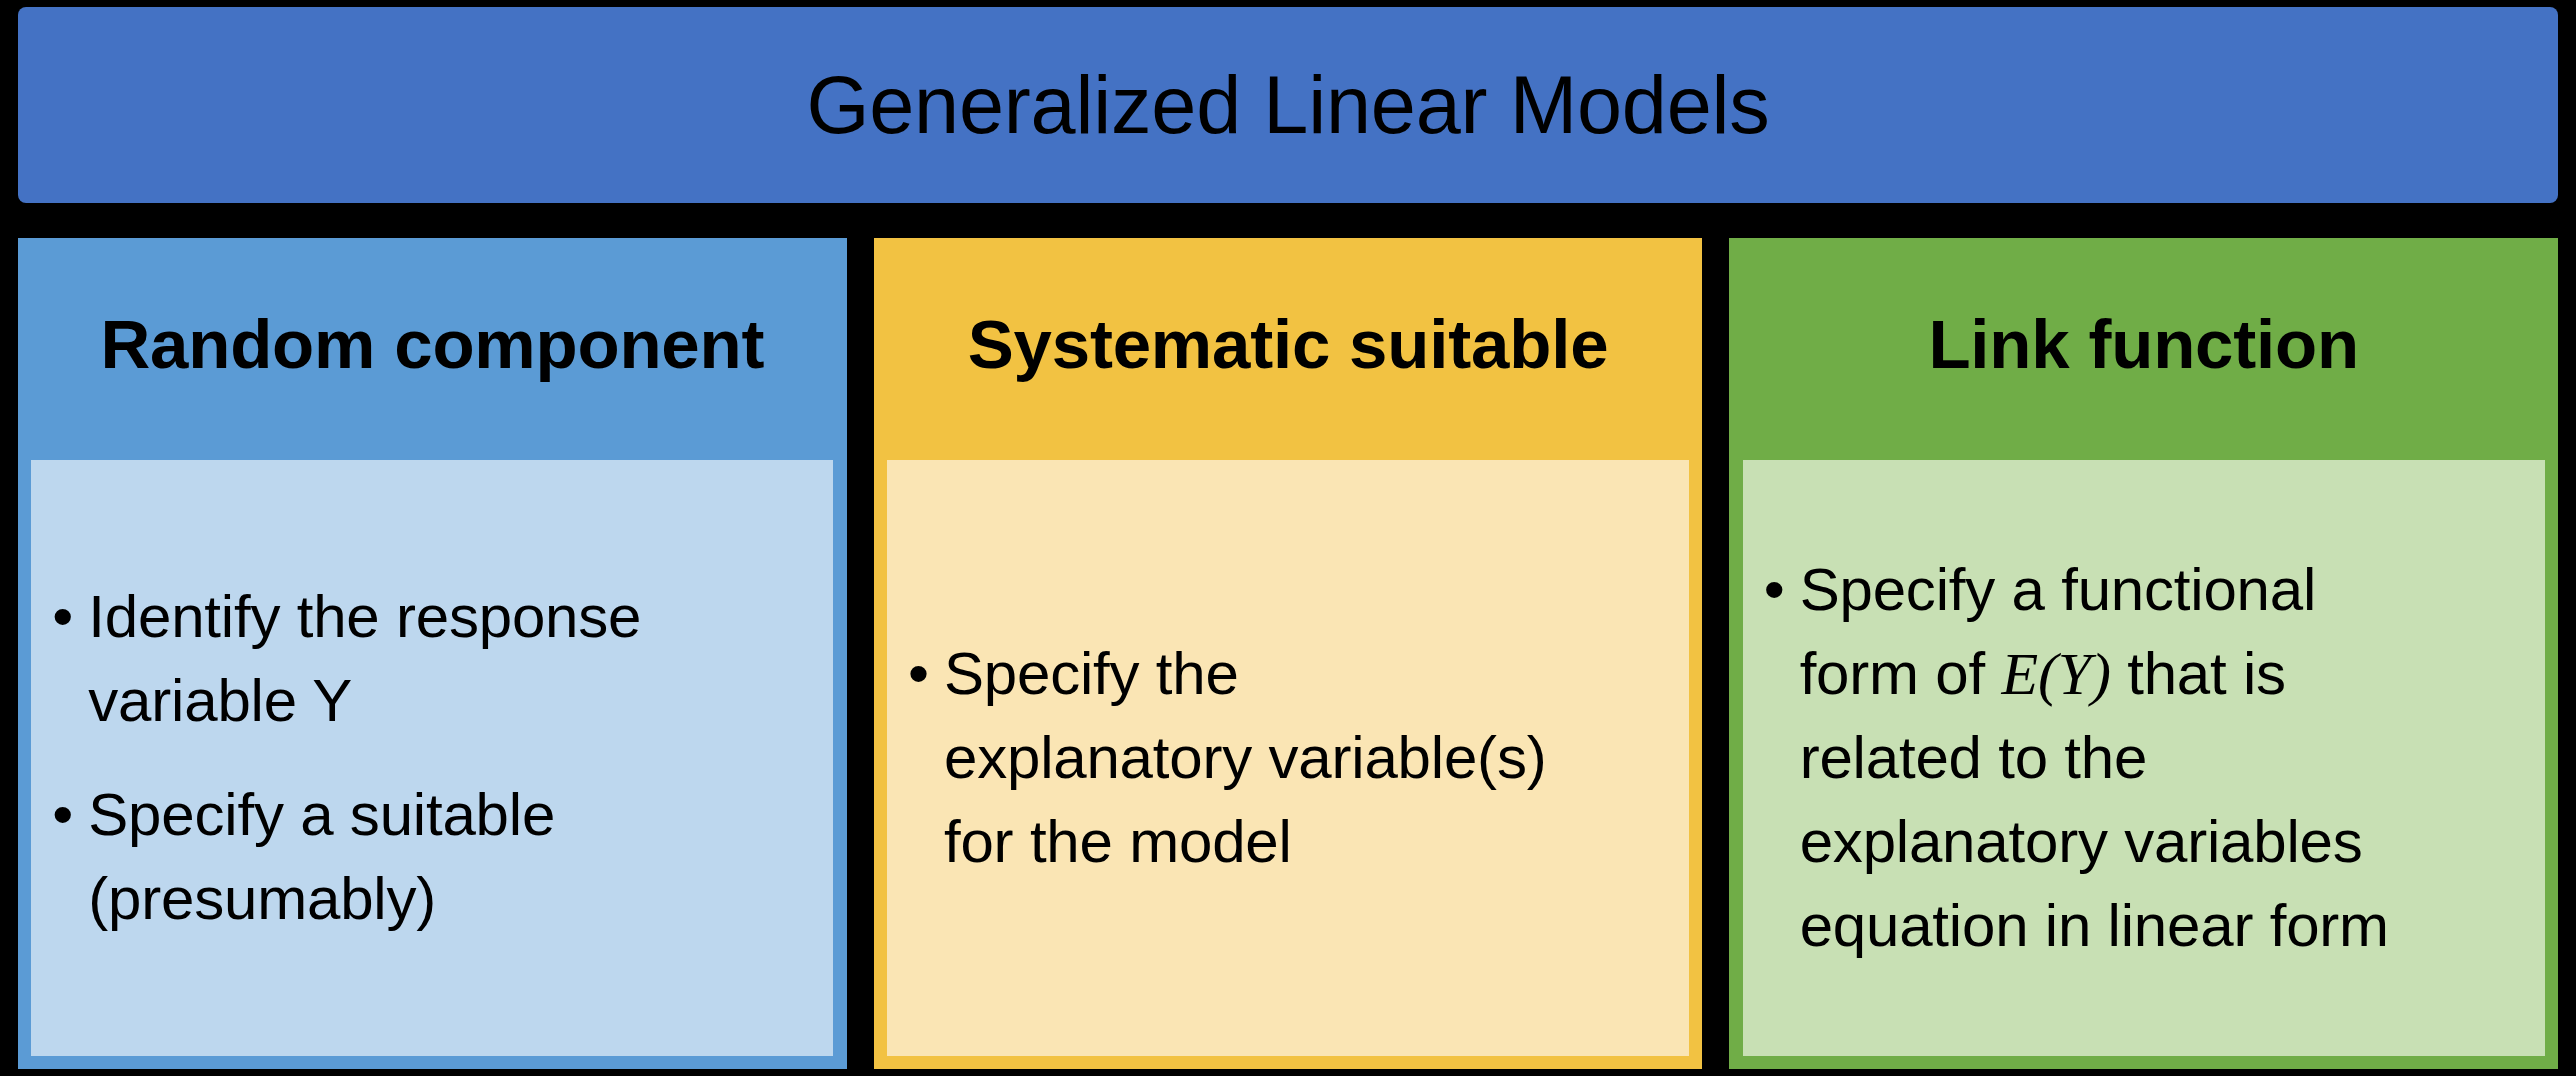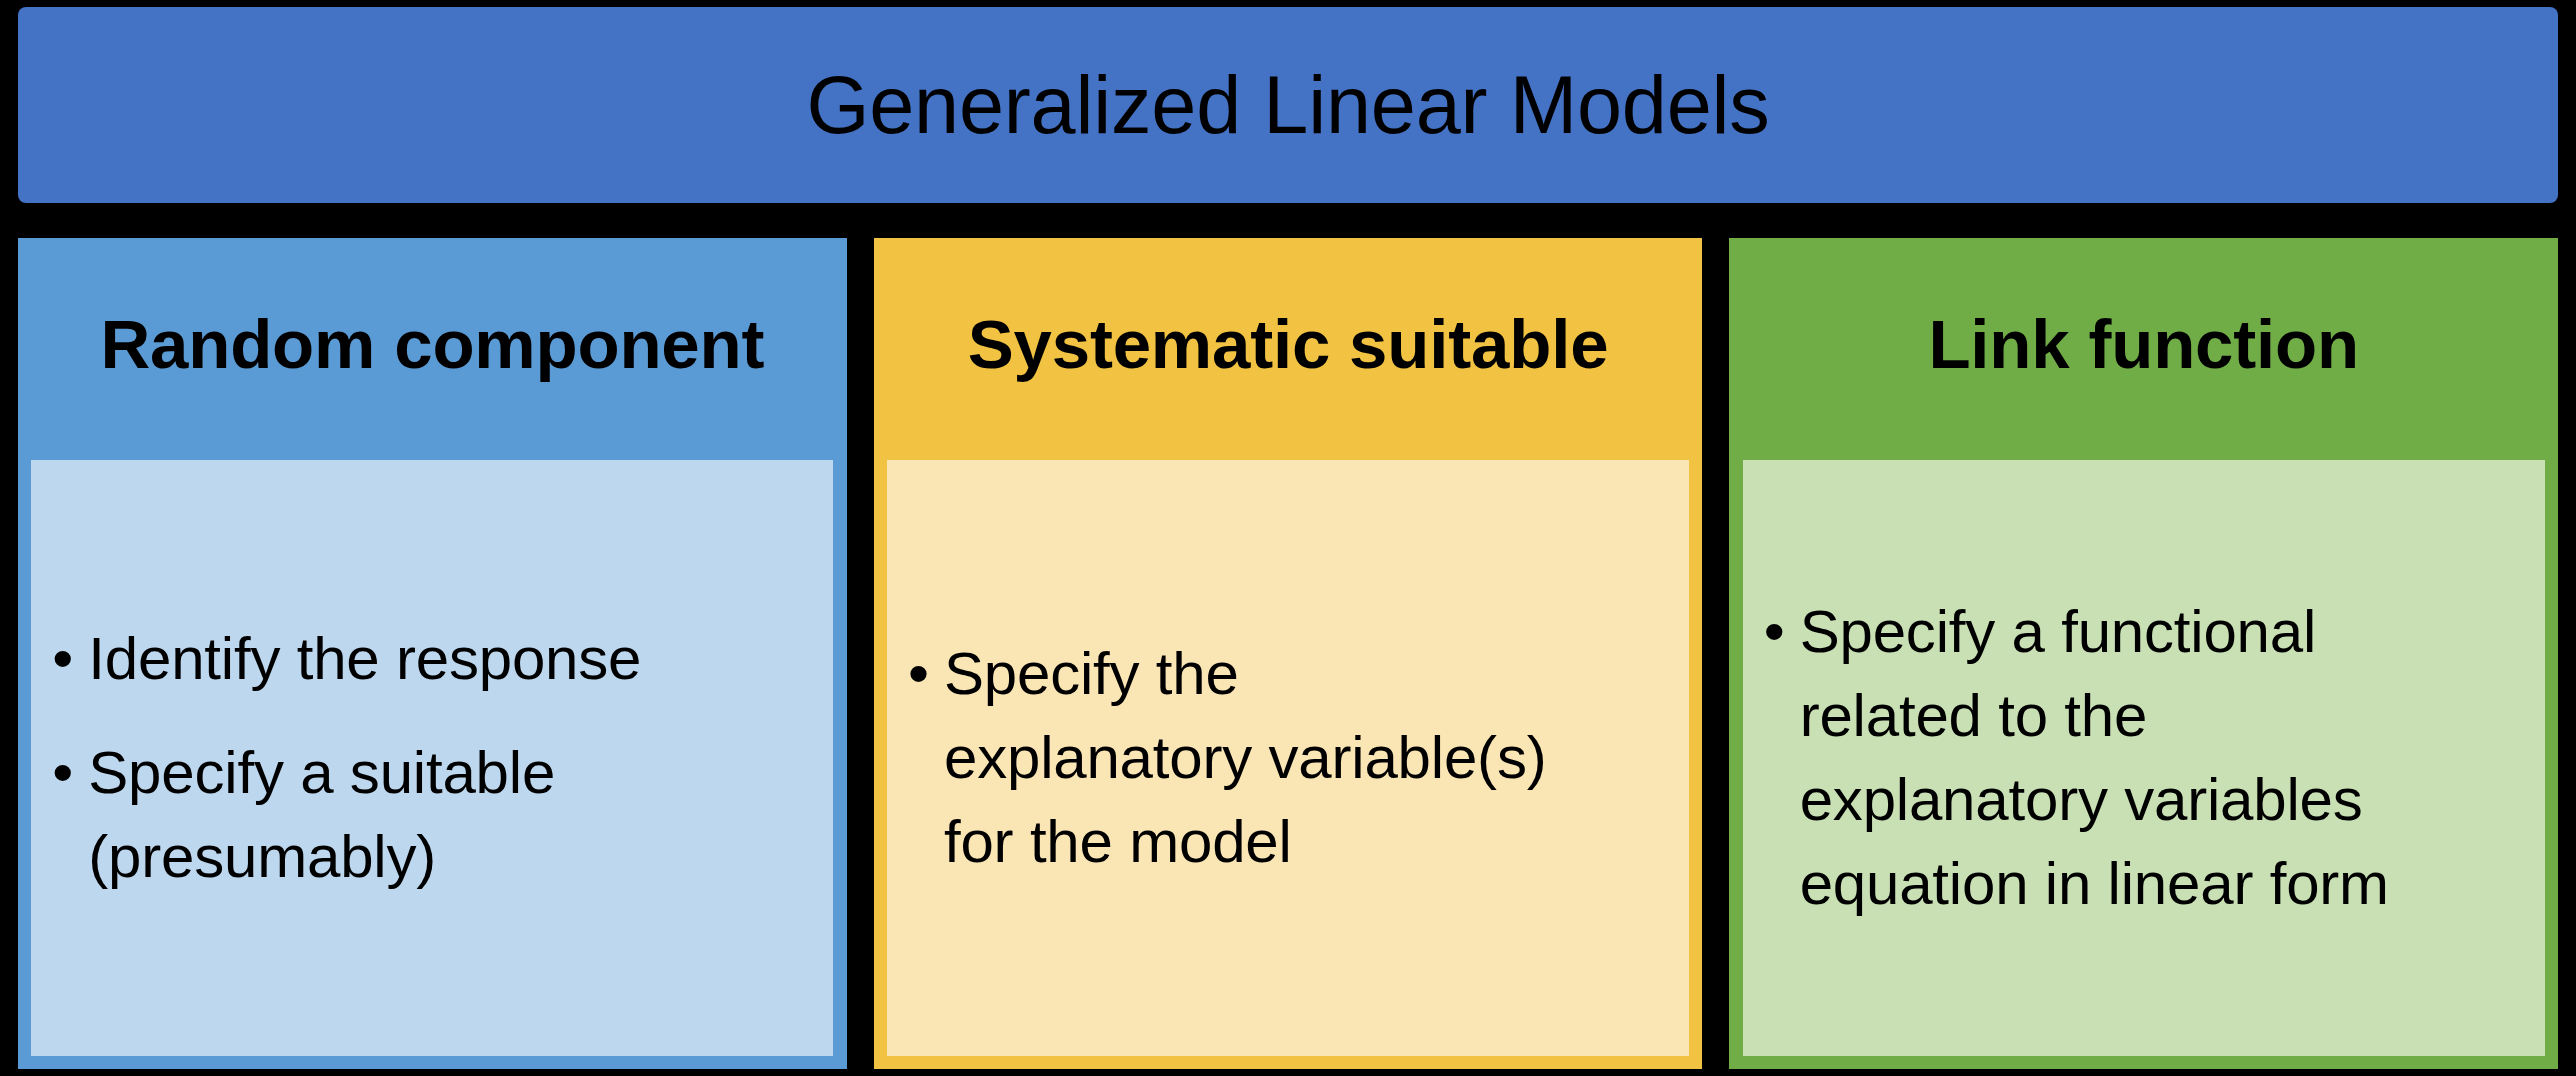--- a/index.html
+++ b/index.html
@@ -113,20 +113,21 @@
 
     <div class="column col-random">
       <div class="col-header">
         <div class="col-header-label">Random component</div>
       </div>
       <div class="col-body body-random">
         <div class="bullet">
           <span class="marker">•</span>
           <div class="lines">
             <div class="line">Identify the response</div>
+            <div class="line">variable Y</div>
           </div>
         </div>
         <div class="bullet">
           <span class="marker">•</span>
           <div class="lines">
             <div class="line">Specify a suitable</div>
             <div class="line">(presumably)</div>
           </div>
         </div>
       </div>
@@ -150,20 +151,21 @@
 
     <div class="column col-link">
       <div class="col-header">
         <div class="col-header-label">Link function</div>
       </div>
       <div class="col-body body-link">
         <div class="bullet">
           <span class="marker">•</span>
           <div class="lines">
             <div class="line">Specify a functional</div>
+            <div class="line"><span>form of </span><span class="math">E(Y)</span><span> that is</span></div>
             <div class="line">related to the</div>
             <div class="line">explanatory variables</div>
             <div class="line">equation in linear form</div>
           </div>
         </div>
       </div>
     </div>
 
   </div>
 </div>

